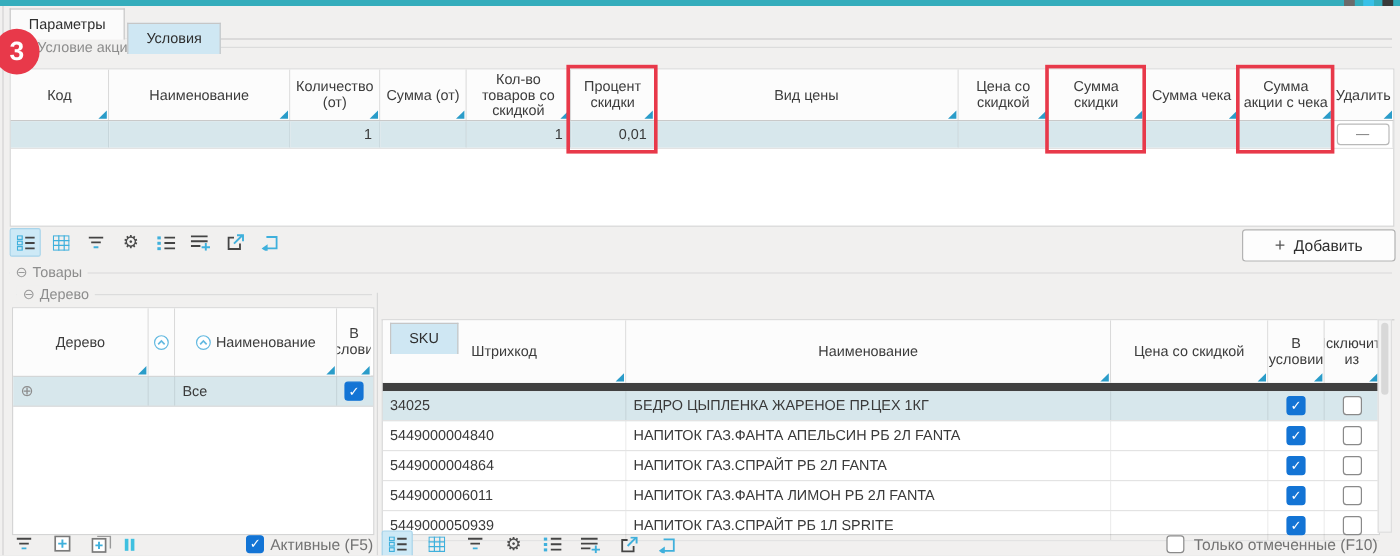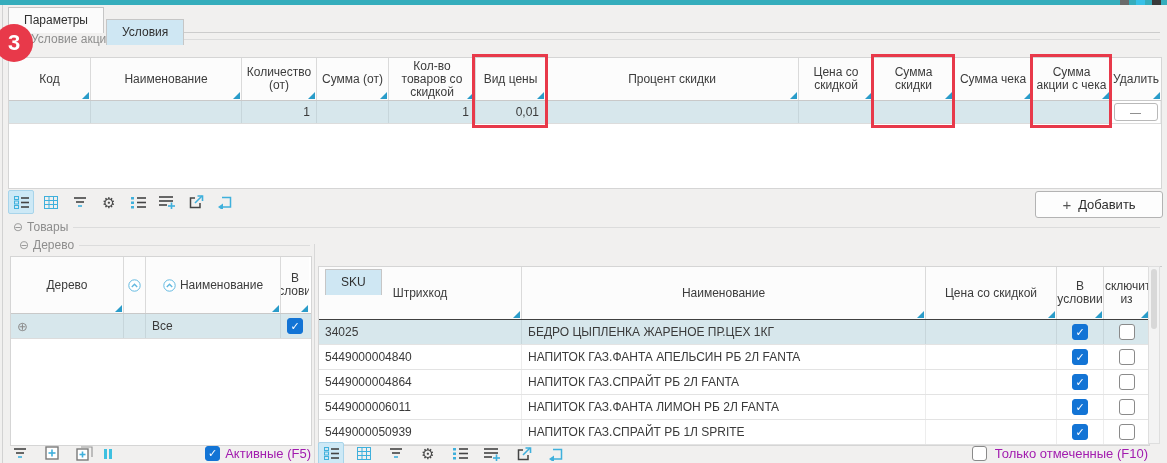--- a/index.html
+++ b/index.html
@@ -57,34 +57,34 @@
   #tree-table{left:10px;top:256px;width:300px;height:188px;}
   .tree-grid{display:grid;grid-template-columns:113px 22px 135px 28px;}
   .tree-head{height:56px;border-bottom:1px solid #c9c9c9;}
   .tree-head .hcell{height:56px;box-sizing:border-box;}
   .tree-row{height:24px;border-bottom:1px solid #dcdcdc;}
   .tree-row .dcell{height:24px;box-sizing:border-box;}
   .expand-gl{color:#8d8d8d;font-size:13px;}
   
   #sku-table{left:318px;top:266px;width:830px;height:178px;}
   .sku-grid{display:grid;grid-template-columns:203px 404px 131px 47px 45px;}
-  .sku-head{height:52px;border-bottom:1px solid #404040;}
+  .sku-head{height:52px;border-bottom:7px solid #404040;}
   .sku-head .hcell{height:52px;box-sizing:border-box;}
   .sku-row{height:24px;border-bottom:1px solid #e3e3e3;}
   .sku-row .dcell{height:24px;box-sizing:border-box;}
   .cbcell{justify-content:center;padding:0;}
   #sku-scroll{left:1148px;top:266px;width:12px;height:178px;background:#f3f3f3;border:1px solid #dedede;box-sizing:border-box;}
   #sku-thumb{margin:2px auto;width:6px;height:60px;background:#d8d8d8;border-radius:3px;}
   
   .cb{width:16px;height:16px;box-sizing:border-box;border:1px solid #8a8a8a;border-radius:3px;background:#fff;
       display:inline-flex;align-items:center;justify-content:center;flex:none;}
   .cb.on{background:#1374d5;border-color:#1374d5;}
   .cb.on::after{content:"✓";color:#fff;font-size:11px;font-weight:bold;}
   .cb.small{width:15px;height:15px;}
-  .cb-label{margin-left:5px;color:#a21caf;font-size:13px;white-space:nowrap;}
+  .cb-label{margin-left:5px;color:#737373;font-size:13px;white-space:nowrap;}
   
   .footer{top:444px;height:19px;display:flex;align-items:center;gap:8px;}
   .vdiv{width:1px;background:#d8d8d8;}
   .teal-bars{display:flex;gap:2px;}
   .teal-bars i{width:3px;height:10px;background:#3fc0e0;}
 </style>
 </head>
 <body>
 
 <div id="frame">
@@ -120,25 +120,25 @@
         </div>
       <div class="hcell">
           <span>Сумма (от)</span>
           <i class="tri"></i>
         </div>
       <div class="hcell">
           <span>Кол-во товаров со скидкой</span>
           <i class="tri"></i>
         </div>
       <div class="hcell">
+          <span>Процент скидки</span>
+          <i class="tri"></i>
+        </div>
+      <div class="hcell">
           <span>Вид цены</span>
-          <i class="tri"></i>
-        </div>
-      <div class="hcell">
-          <span>Процент скидки</span>
           <i class="tri"></i>
         </div>
       <div class="hcell">
           <span>Цена со скидкой</span>
           <i class="tri"></i>
         </div>
       <div class="hcell">
           <span>Сумма скидки</span>
           <i class="tri"></i>
         </div>

